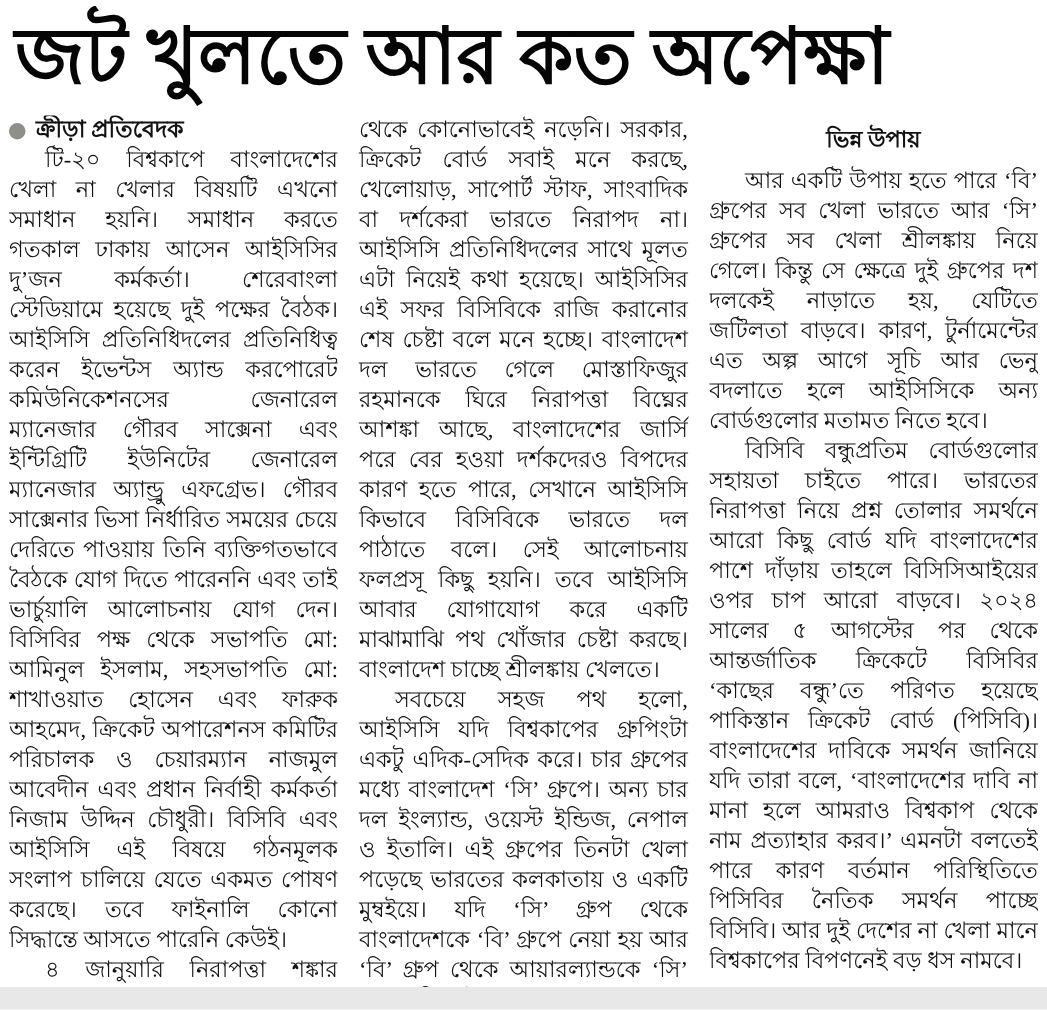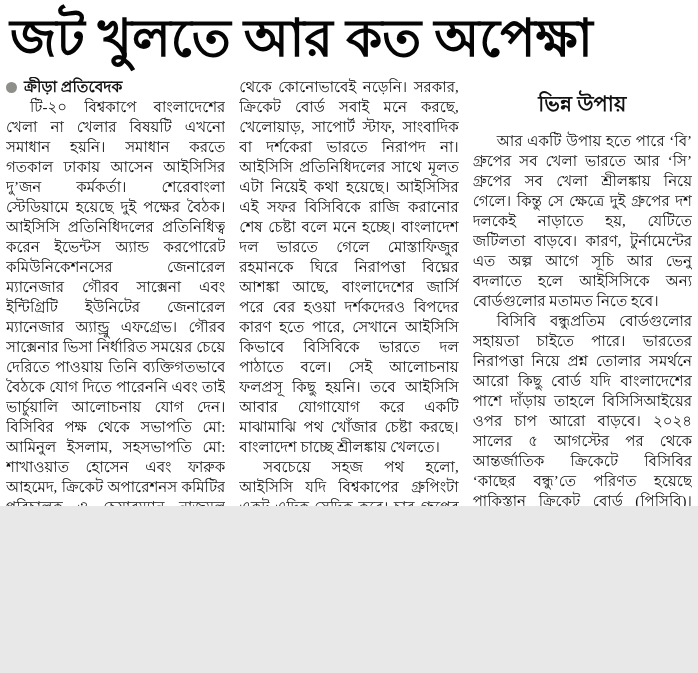--- a/index.html
+++ b/index.html
@@ -1,21 +1,21 @@
 <!DOCTYPE html>
 <html lang="bn"><head>
 <meta charset="utf-8">
 <style>
   * { margin: 0; padding: 0; box-sizing: border-box; }
   html, body { background: #e8e8e8; }
   body { font-family: "Liberation Serif", "DejaVu Serif", serif; }
 
   .clipping {
     width: 698px;
-    height: 506px;
+    height: 658px;
     background: #ffffff;
     color: #121212;
     overflow: hidden;
     padding: 4px 6px 24px 6px;
   }
 
   .headline {
     font-size: 52px;
     line-height: 1.25;
     font-weight: 700;
@@ -58,22 +58,22 @@
     background: #8f8f89;
     flex: 0 0 auto;
   }
 
   .para { text-align: justify; }
   .para.indent { text-indent: 1.6em; }
 
   .subhead {
     font-weight: 700;
     text-align: center;
-    font-size: 21px;
-    margin: 17px 0;
+    font-size: 15px;
+    margin: 7px 0;
   }
 </style>
 </head>
 <body>
 
 <div class="clipping">
   <h1 class="headline">জট খুলতে আর কত অপেক্ষা</h1>
 
   <div class="columns">
     <div class="column">

